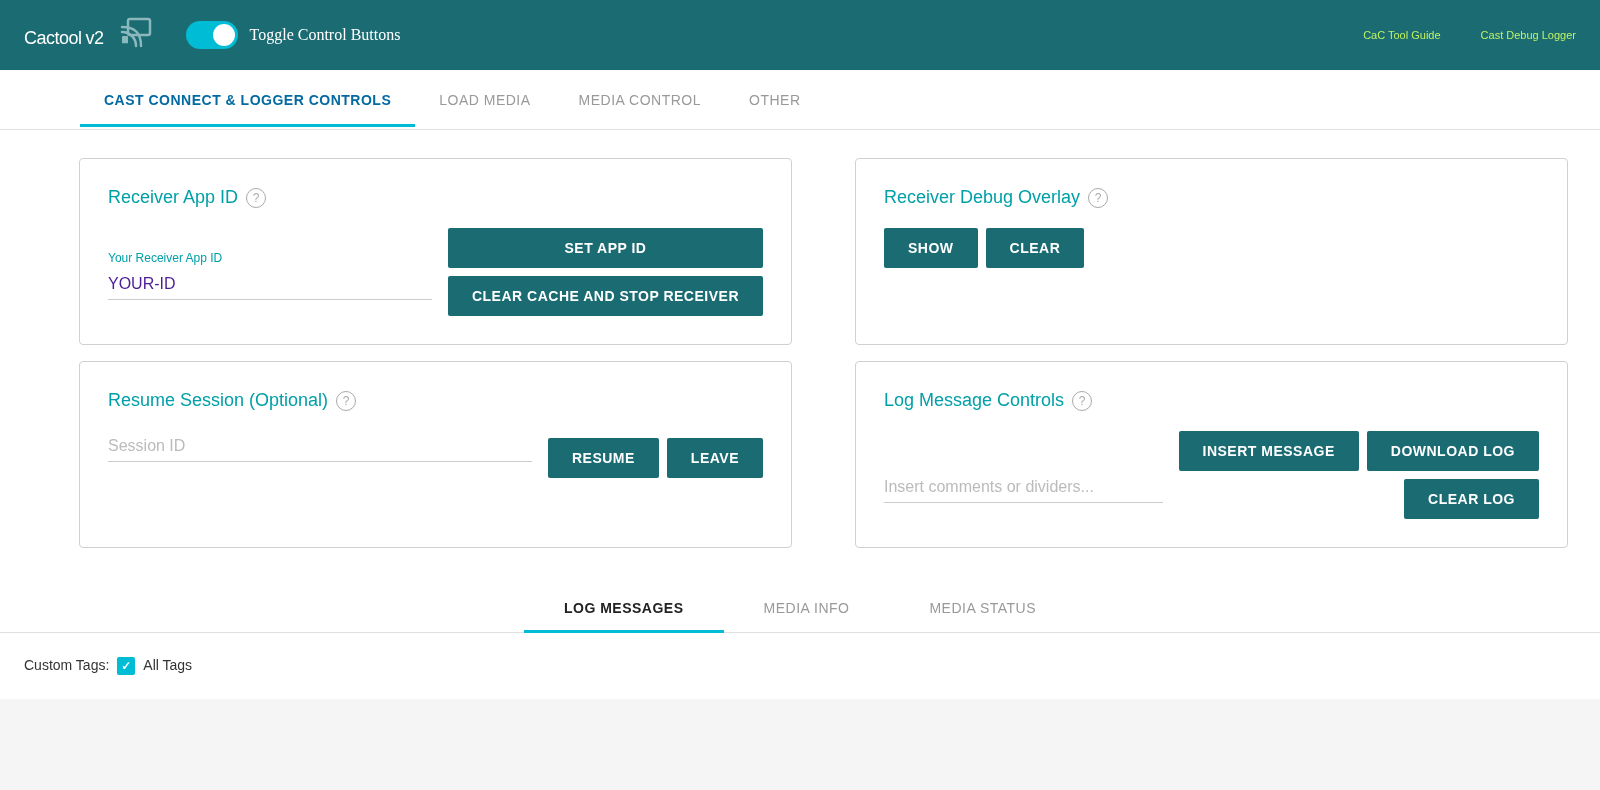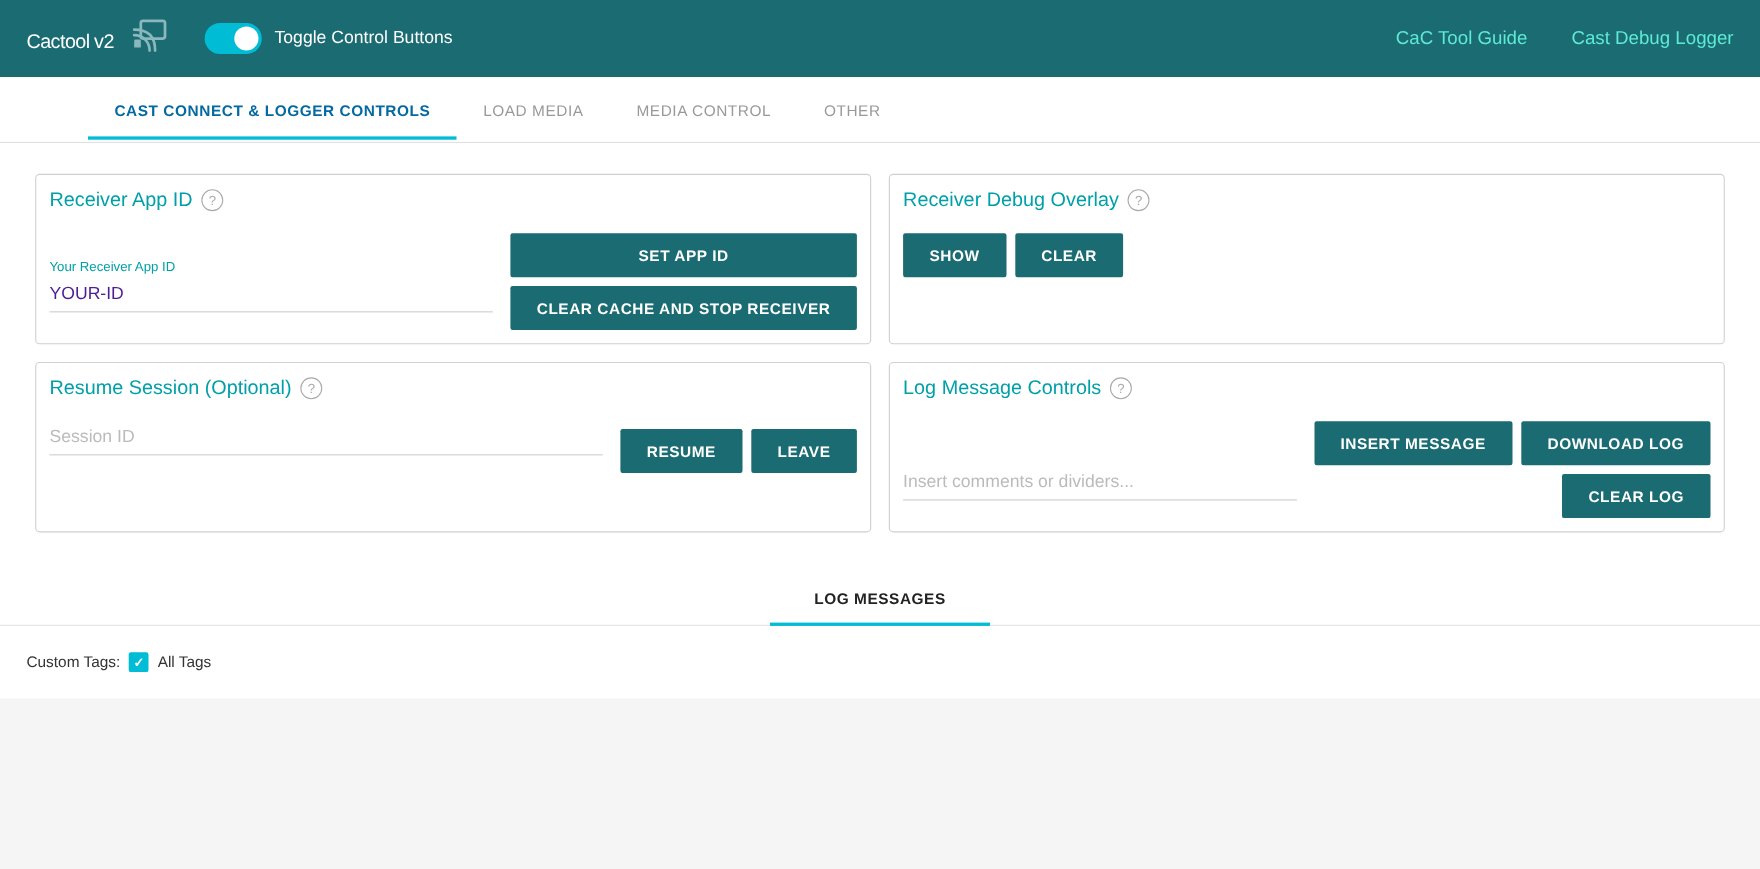--- a/index.html
+++ b/index.html
@@ -32,20 +32,21 @@
     .cast-icon {
       color: #8ab8bc;
       font-size: 32px;
       margin-left: 4px;
     }
     .toggle-container {
       display: flex;
       align-items: center;
       gap: 12px;
       margin-left: 20px;
+      font-family: Liberation Serif, serif;
     }
     .toggle-switch {
       width: 52px;
       height: 28px;
       background: #00bcd4;
       border-radius: 14px;
       position: relative;
       cursor: pointer;
     }
     .toggle-switch::after {
@@ -60,22 +61,22 @@
     }
     .toggle-label {
       color: white;
       font-size: 16px;
     }
     .header-right {
       display: flex;
       gap: 40px;
     }
     .header-link {
-      color: #5eead4;
-      font-size: 17px;
+      color: #bef264;
+      font-size: 11px;
       cursor: pointer;
       text-decoration: none;
     }
 
     
     .nav-tabs {
       background: white;
       display: flex;
       align-items: center;
       padding: 0 80px;
@@ -116,22 +117,23 @@
     
     .cards-grid {
       display: grid;
       grid-template-columns: 1fr 1fr;
       gap: 16px;
       padding: 8px;
     }
     .card {
       border: 1px solid #d0d0d0;
       border-radius: 4px;
-      padding: 12px;
-      background: white;
+      padding: 28px;
+      background: white;
+      margin-left: 47px;
     }
     .card-title {
       color: #00a0a8;
       font-size: 18px;
       font-weight: 500;
       margin-bottom: 20px;
       display: flex;
       align-items: center;
       gap: 8px;
     }
@@ -382,20 +384,22 @@
         </div>
       </div>
     </div>
 
   </div>
 </div>
 
 <div class="bottom-section">
   <div class="bottom-tabs">
     <div class="bottom-tab active">LOG MESSAGES</div>
+    <div class="bottom-tab">MEDIA INFO</div>
+    <div class="bottom-tab">MEDIA STATUS</div>
   </div>
   <div class="bottom-content">
     <div class="custom-tags-row">
       <span>Custom Tags:</span>
       <div class="checkbox-teal"></div>
       <span>All Tags</span>
     </div>
   </div>
 </div>
 

